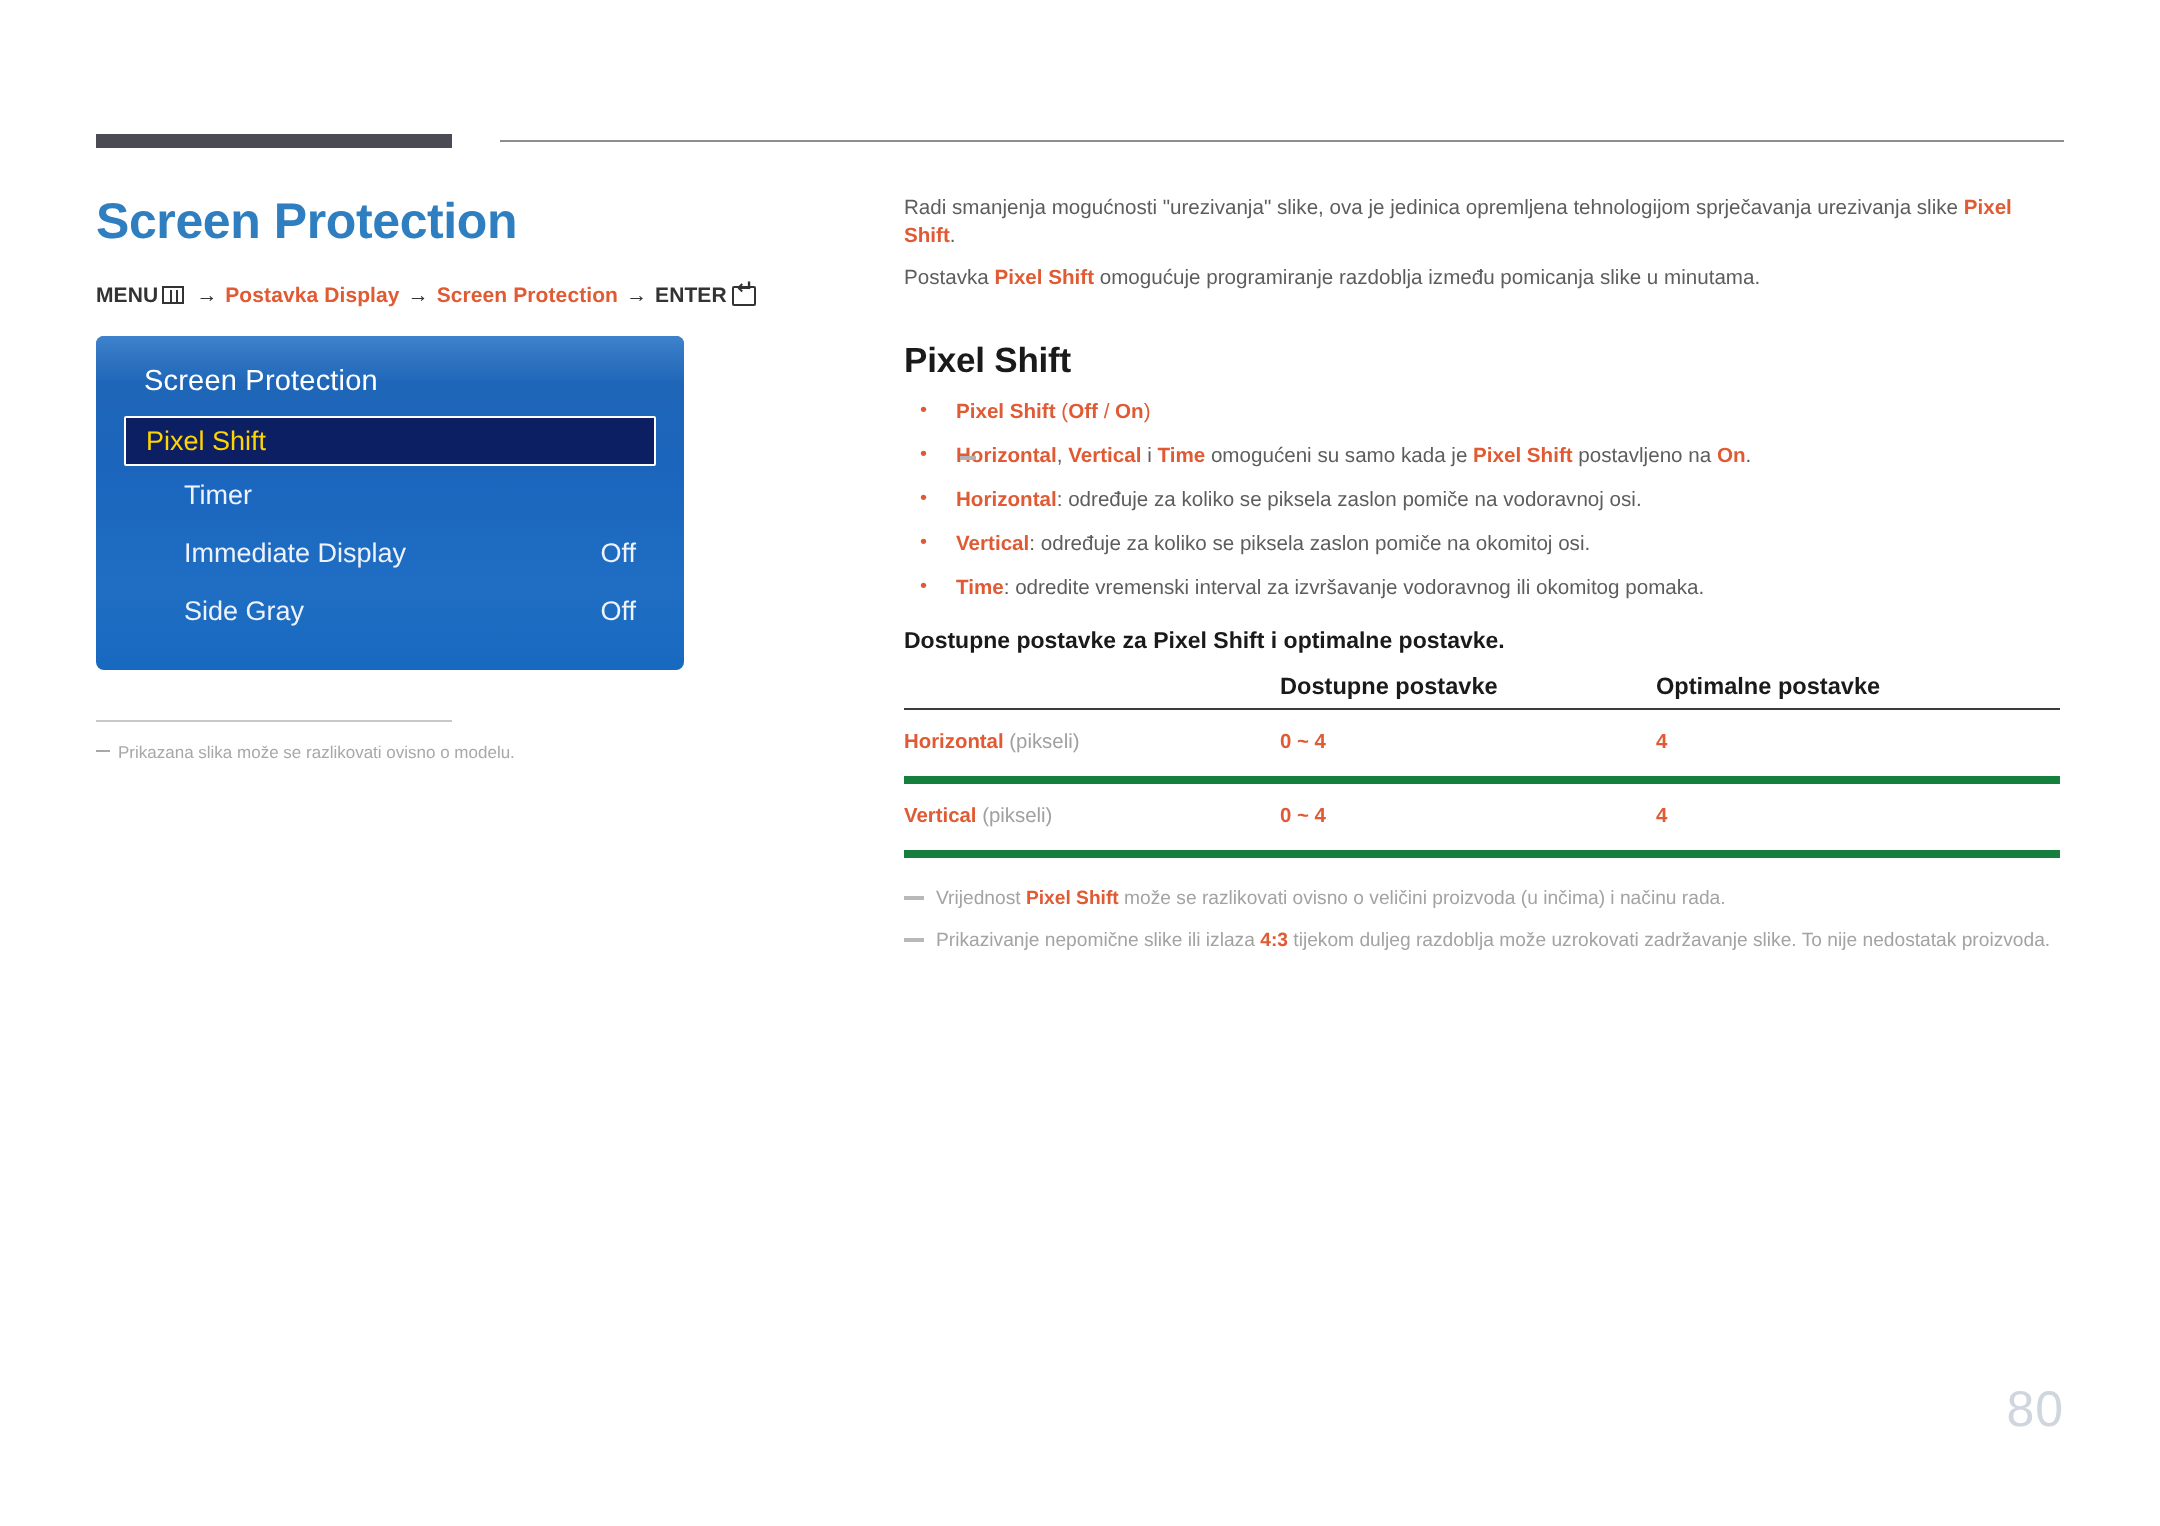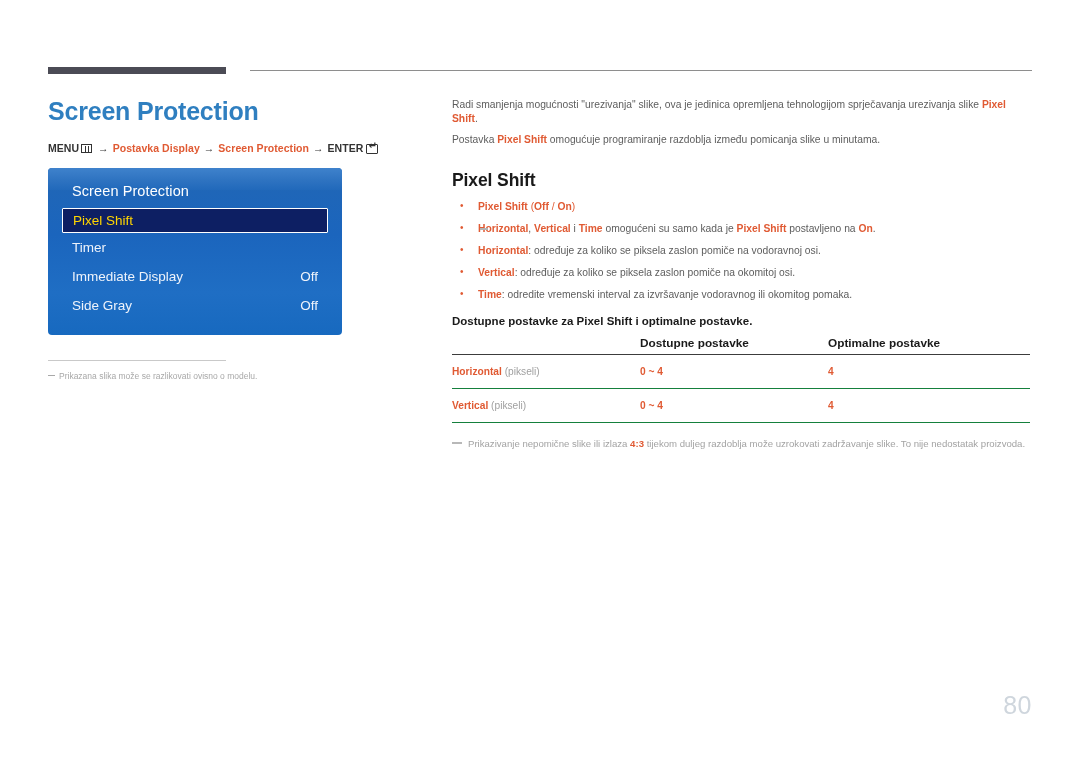--- a/index.html
+++ b/index.html
@@ -136,20 +136,21 @@
     margin-top: 6px;
   }
   .osd-row {
     height: 29px;
     display: flex;
     align-items: center;
     padding: 0 24px 0 24px;
     font-size: 13.5px;
     color: #eef3fb;
     box-sizing: border-box;
+    margin-left: 20px;
   }
   .osd-row .label { flex: 1 1 auto; }
   .osd-row .value { flex: 0 0 auto; }
   .osd-row.selected {
     background: #0d1f63;
     border: 1.5px solid #ffffff;
     margin: 0 14px;
     padding: 0 10px;
     border-radius: 1px;
     height: 25px;
@@ -271,21 +272,21 @@
     color: #1a1a1a;
     padding-bottom: 4px;
   }
   table.spec thead tr { border-bottom: 1.6px solid #3c3c3c; }
   table.spec tbody td {
     font-size: 10.2px;
     height: 33px;
     color: #e05a33;
     font-weight: bold;
   }
-  table.spec tbody tr { border-bottom: 1px solid #15803d; }
+  table.spec tbody tr { border-bottom: 4px solid #15803d; }
   table.spec tbody tr:first-child { border-top: 0.5px solid #3c3c3c; }
   .unit { color: #a0a0a0; font-weight: normal; }
 
   
   .foot {
     margin-top: 14px;
   }
   .foot p {
     position: relative;
     margin: 0 0 8px 0;
@@ -412,17 +413,18 @@
       </tr>
       <tr>
         <td><span>Vertical</span><span class="unit"> (pikseli)</span></td>
         <td>0 ~ 4</td>
         <td>4</td>
       </tr>
     </tbody>
   </table>
 
   <div class="foot">
+    <p><span class="dash"></span><span>Vrijednost </span><span class="accent">Pixel Shift</span><span> može se razlikovati ovisno o veličini proizvoda (u inčima) i načinu rada.</span></p>
     <p><span class="dash"></span><span>Prikazivanje nepomične slike ili izlaza </span><span class="accent">4:3</span><span> tijekom duljeg razdoblja može uzrokovati zadržavanje slike. To nije nedostatak proizvoda.</span></p>
   </div>
 </div>
 
 <div class="page-num">80</div>
 
 </body></html>

